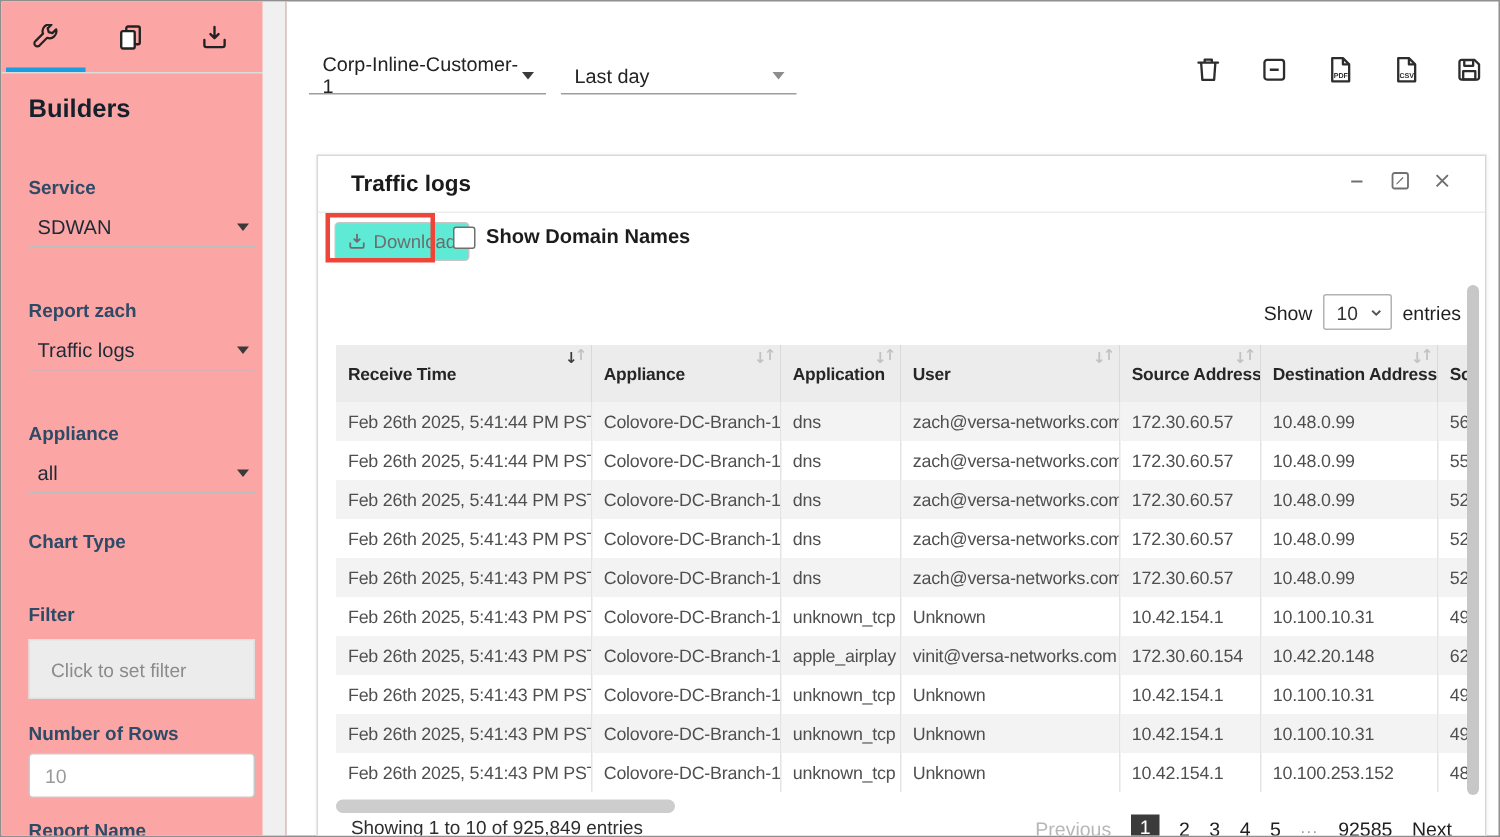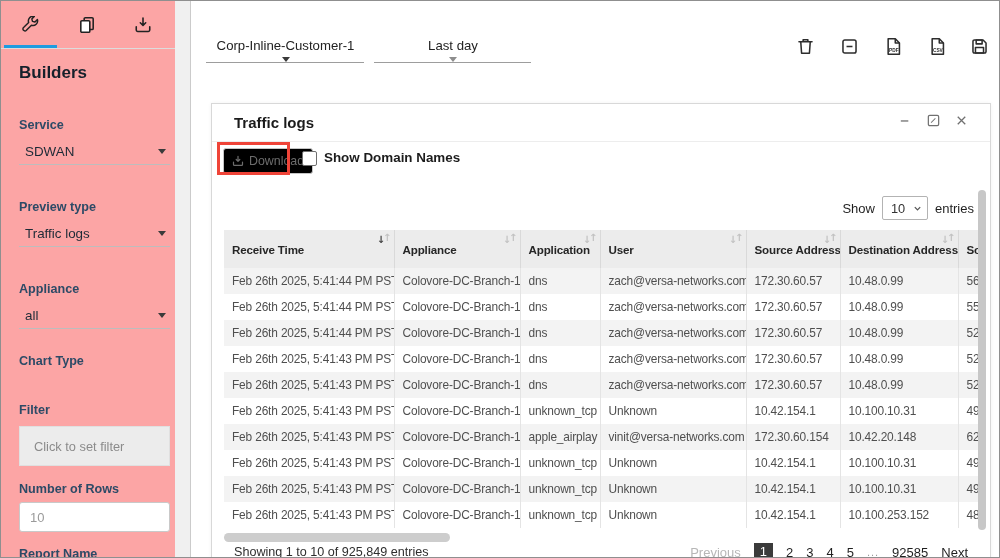--- a/index.html
+++ b/index.html
@@ -25,37 +25,37 @@
   .fld-chart { margin-top:25px; }
   .filter-box { margin-top:9px; height:40px; background:#ececec; border:1px solid #e0e0e0; display:flex; align-items:center; padding-left:14px; font-size:12.8px; color:#8b8b8b; cursor:pointer; }
   .sb-input { margin-top:6px; width:100%; height:30px; border:1px solid #c9c9c9; border-radius:3px; padding:0 10px; font-size:13px; color:#9a9a9a; background:#fff; font-family:inherit; }
   .sb-input::placeholder { color:#a5a5a5; }
   .sb-btns { margin-top:13px; display:flex; gap:8px; }
   .btn-blue { background:#25a8e2; color:#fff; border:none; border-radius:6px; font-weight:700; font-size:13.3px; height:28px; padding:0 11px; font-family:inherit; cursor:pointer; }
 
   
   .tenant-sel { position:absolute; left:205px; top:37px; width:158px; }
   .time-sel   { position:absolute; left:373px; top:37px; width:157px; }
-  .u-sel { height:25px; border-bottom:1px solid #9d9d9d; display:flex; align-items:center; justify-content:space-between; padding:0 8px 0 9px; cursor:pointer;flex-direction:column; }
+  .u-sel { height:25px; border-bottom:1px solid #9d9d9d; display:flex; align-items:center; justify-content:space-between; padding:0 8px 0 9px; cursor:pointer; }
   .u-sel .v { font-size:13.2px; color:#222; }
   .time-sel .caret { border-top-color:#8d8d8d; }
   .top-ic { position:absolute; top:36px; width:20px; height:20px; color:#2d2d2d; cursor:pointer; }
   .top-ic svg { width:19px; height:19px; }
   .ic-trash{left:795px;} .ic-collapse{left:839px;} .ic-pdf{left:883px;} .ic-csv{left:927px;} .ic-save{left:969px;}
 
   
   .panel { position:absolute; left:210px; top:102px; width:780px; height:456px; background:#fff; border:1px solid #d8d8d8; box-shadow:0 0 4px rgba(0,0,0,.05); }
   .panel-header { position:relative; height:38px; border-bottom:1px solid #ededed; display:flex; align-items:center; }
   .panel-title { font-size:15px; font-weight:700; color:#1b1b1b; padding-left:22px; }
   .panel-ctrls { position:absolute; right:20px; top:9px; display:flex; gap:12px; color:#707070; }
   .panel-ctrls span { width:16px; height:16px; cursor:pointer; }
   .panel-ctrls svg { width:15px; height:15px; }
 
   .annotation-box { position:absolute; left:5px; top:38px; width:73px; height:33px; border:3px solid #ef4438; pointer-events:none; z-index:5; }
-  .dl-btn { position:absolute; left:11px; top:44px; height:23px; display:flex; align-items:center; gap:5px; padding:12px 8px; background:#000000; border:1px solid #c5c5c5; border-radius:3px; color:#6d6d6d; font-size:12.4px; cursor:pointer; font-family:inherit; }
+  .dl-btn { position:absolute; left:11px; top:44px; height:23px; display:flex; align-items:center; gap:5px; padding:12px 8px; background:#5eead4; border:1px solid #c5c5c5; border-radius:3px; color:#6d6d6d; font-size:12.4px; cursor:pointer; font-family:inherit; }
   .dl-btn svg { width:12px; height:12px; }
   .cb { position:absolute; left:90px; top:47px; width:15px; height:15px; appearance:none; -webkit-appearance:none; border:1.5px solid #6f6f6f; border-radius:2px; background:#fff; cursor:pointer; }
   .cb-label { position:absolute; left:112px; top:46px; font-size:13.4px; font-weight:600; color:#1c1c1c; }
 
   .show-entries { position:absolute; top:92px; right:16px; display:flex; align-items:center; gap:7px; font-size:13px; color:#1f1f1f; }
   .entries-sel { width:46px; height:24px; border:1px solid #b3b3b3; border-radius:2px; display:flex; align-items:center; justify-content:space-between; padding:0 5px 0 8px; font-size:12.8px; color:#333; cursor:pointer; }
   .entries-sel svg { width:9px; height:9px; color:#555; }
 
   .table-wrap { position:absolute; left:12px; top:126px; width:758px; height:298px; overflow:hidden; }
   table { border-collapse:collapse; table-layout:fixed; width:796px; }
@@ -117,21 +117,21 @@
 
       <div class="fld">
         <div class="fld-label">Service</div>
         <div class="sel">
           <span class="sel-val">SDWAN</span>
           <span class="caret"></span>
         </div>
       </div>
 
       <div class="fld">
-        <div class="fld-label">Preview type</div>
+        <div class="fld-label">Report zach</div>
         <div class="sel">
           <span class="sel-val">Traffic logs</span>
           <span class="caret"></span>
         </div>
       </div>
 
       <div class="fld">
         <div class="fld-label">Appliance</div>
         <div class="sel">
           <span class="sel-val">all</span>

